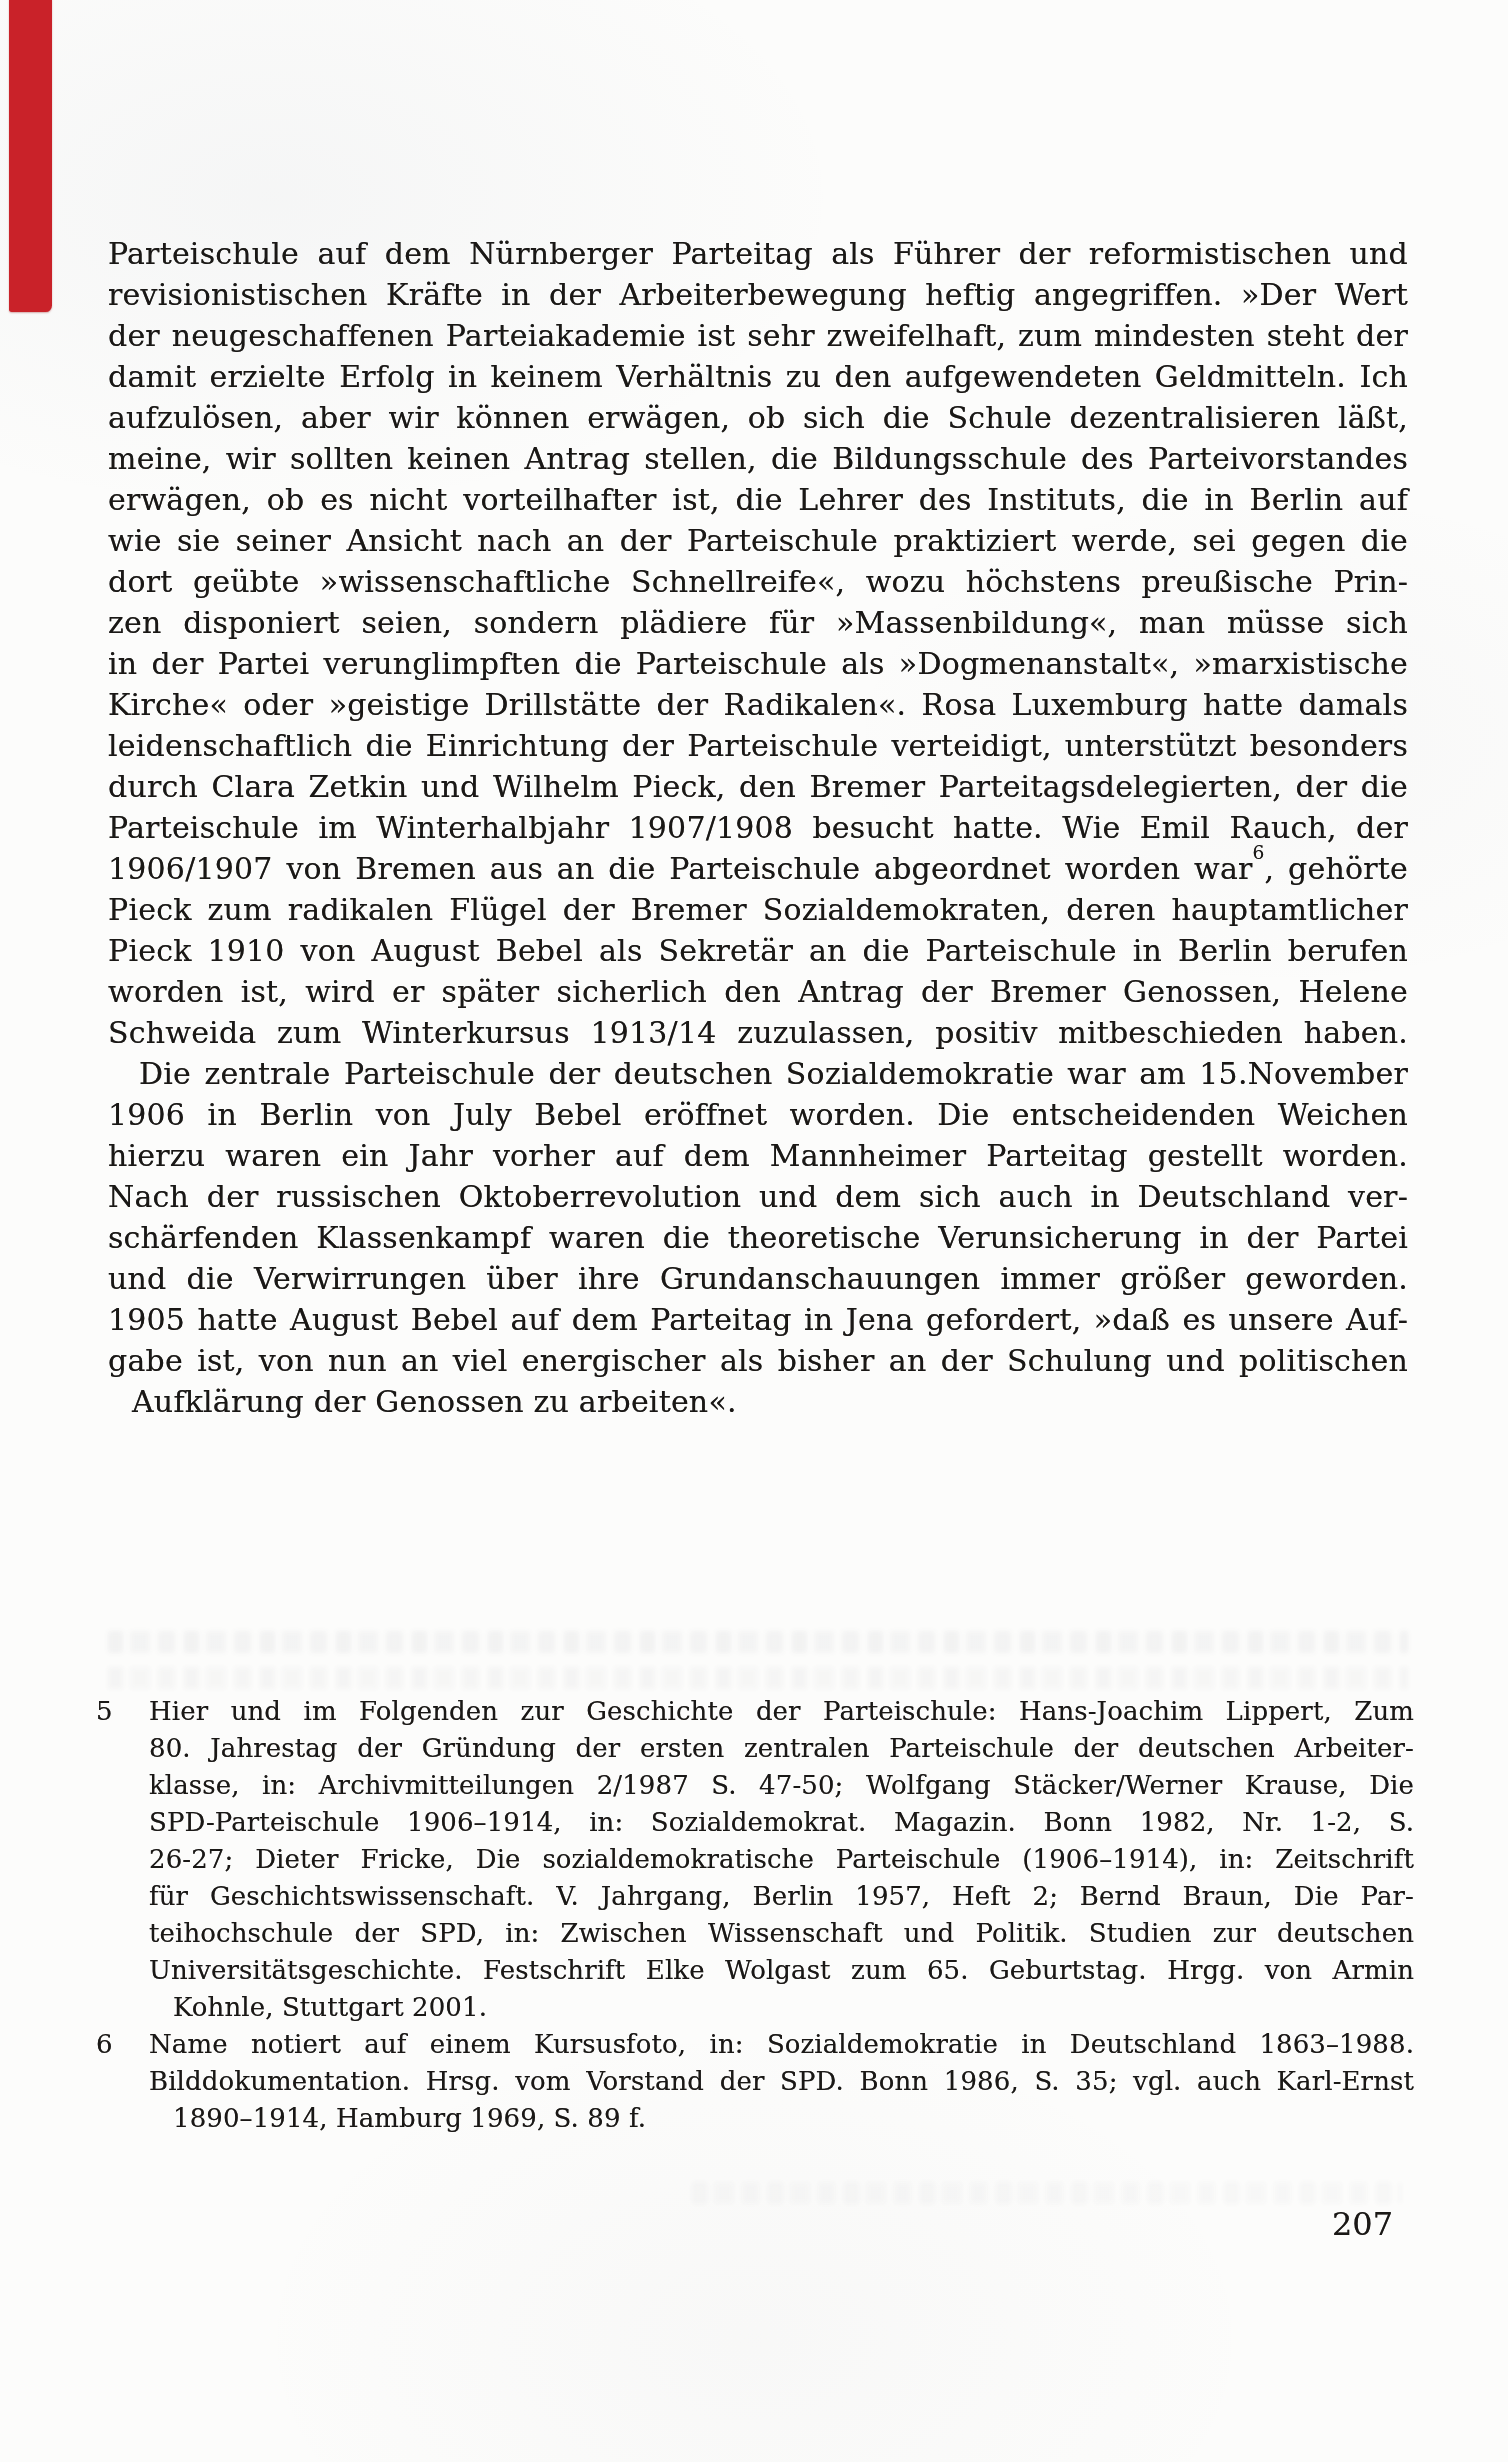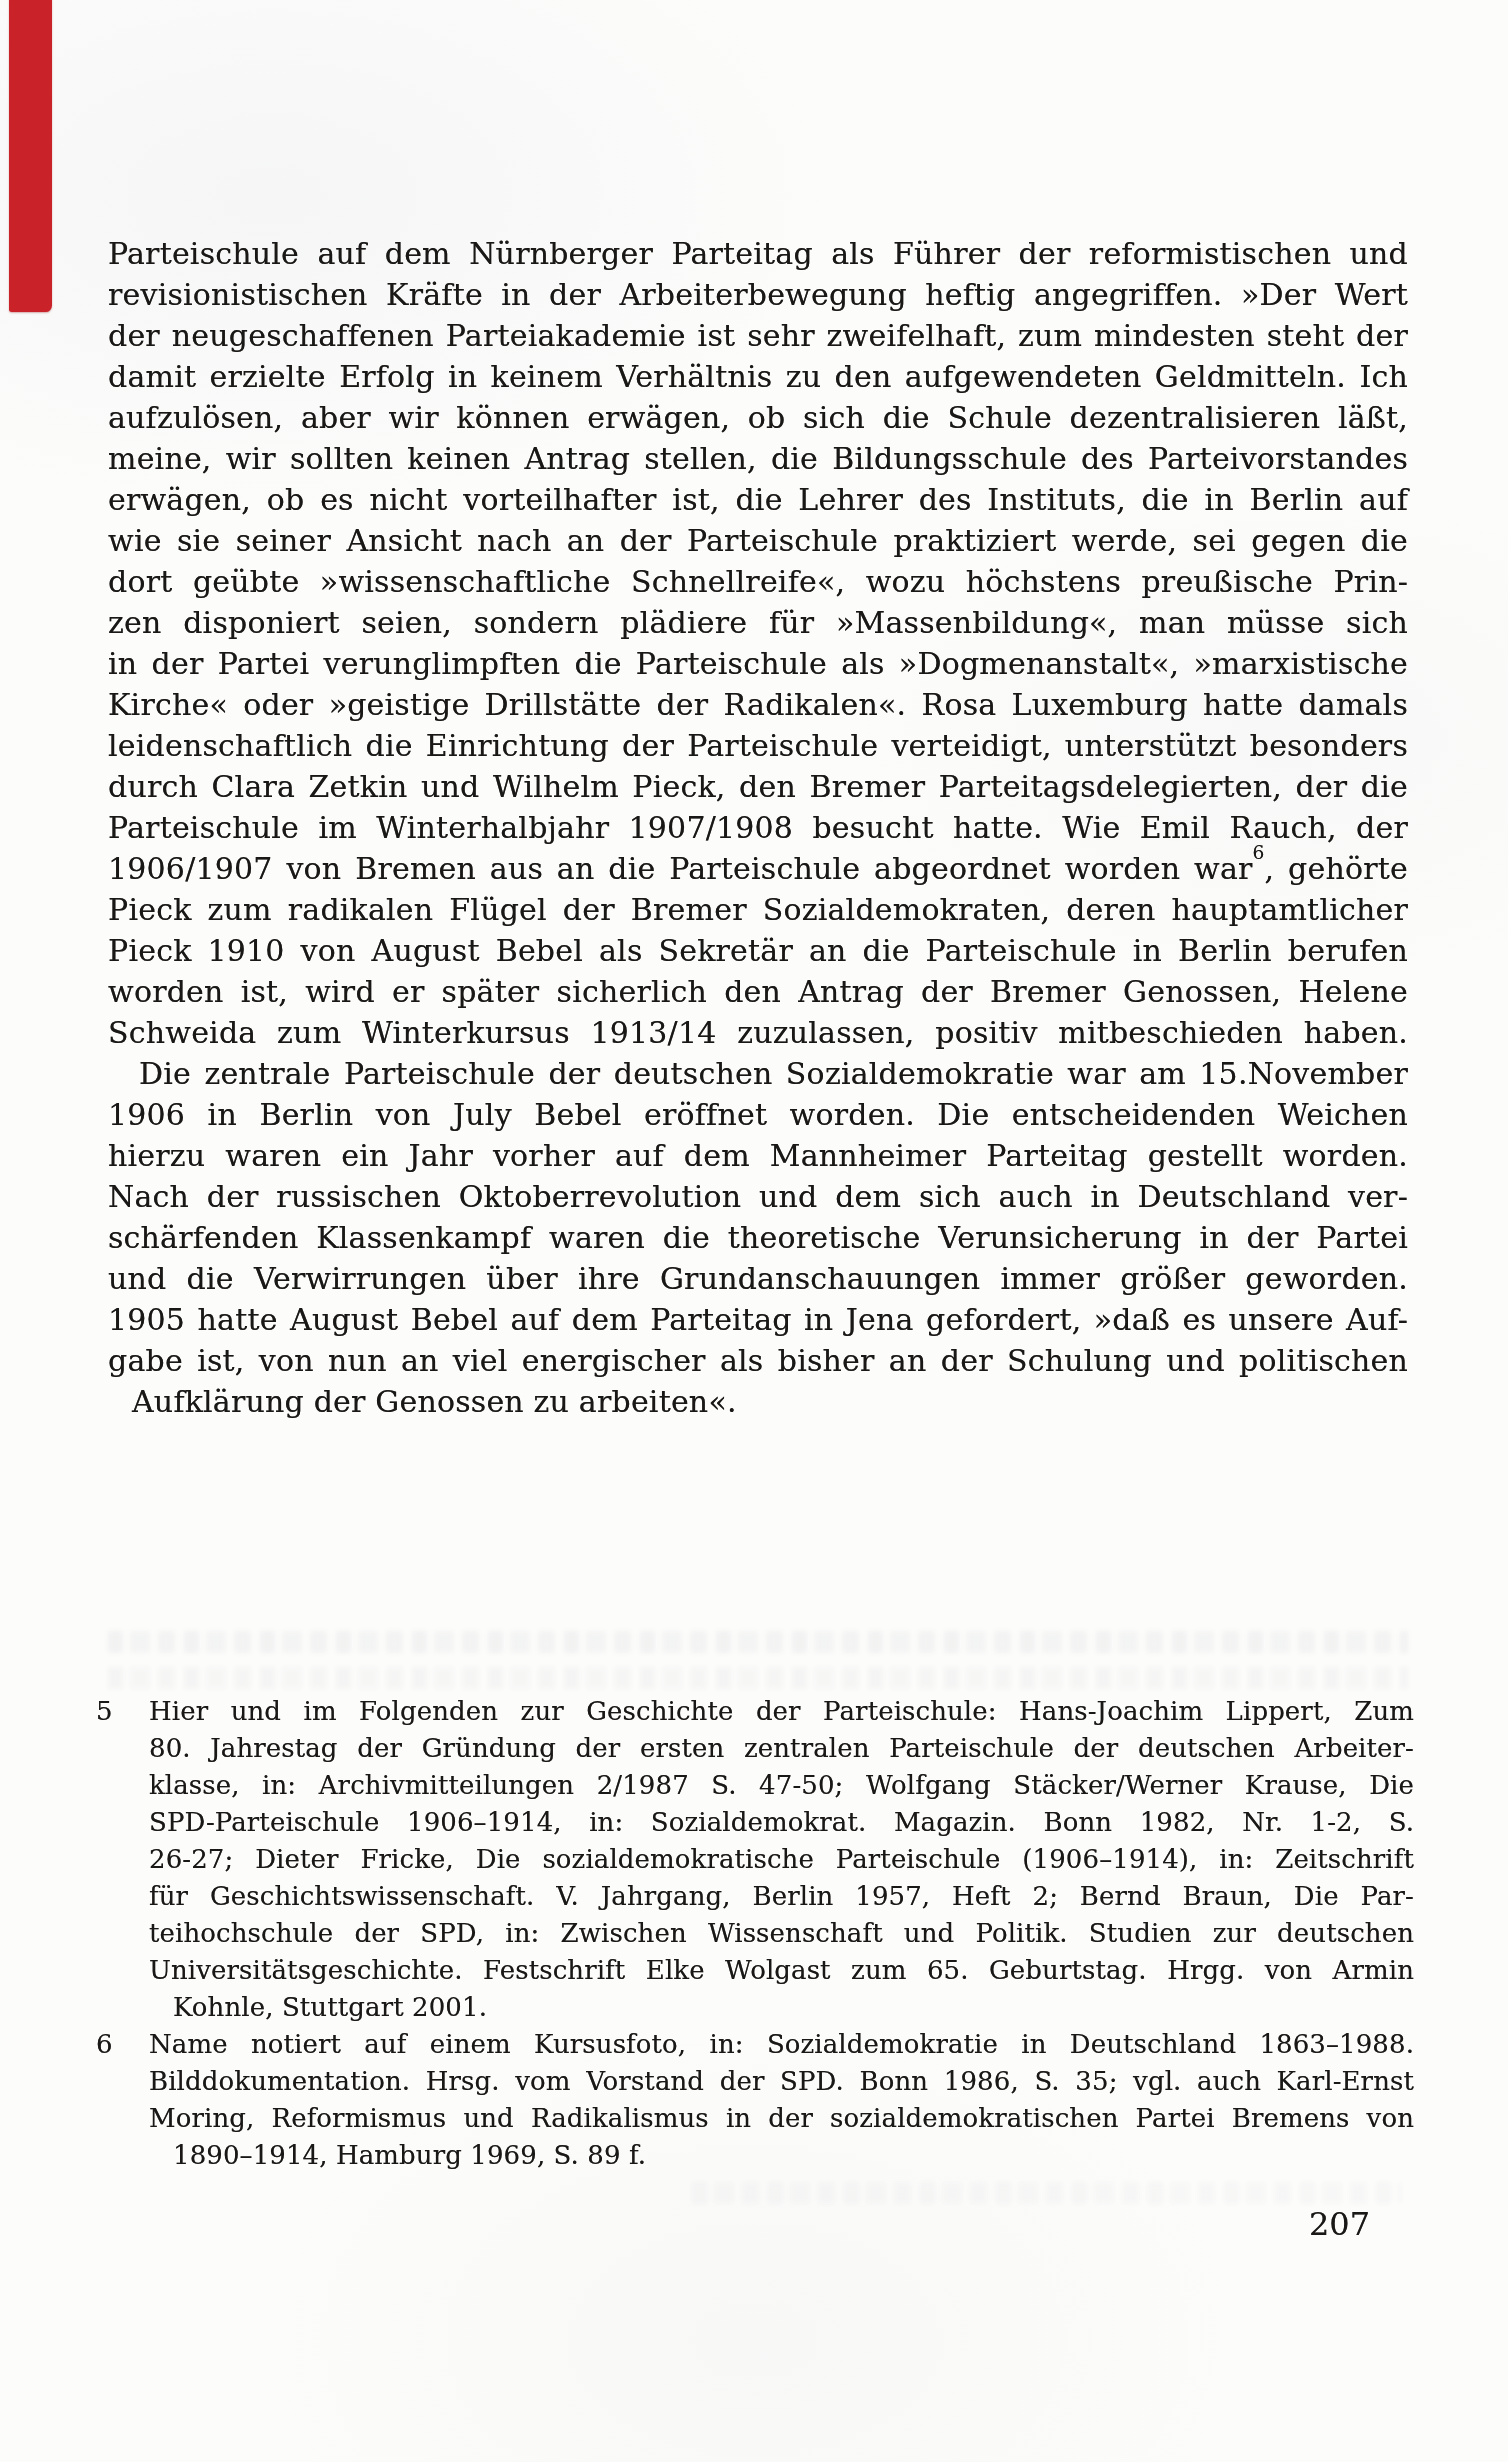--- a/index.html
+++ b/index.html
@@ -79,21 +79,21 @@
   .fn-num {
     position: absolute;
     left: 0;
     top: 0;
   }
   .page-number {
     position: absolute;
     left: 1309px;
     top: 2206px;
     width: 84px;
-    text-align: left;
+    text-align: right;
     font-size: 32px;
     line-height: 36px;
     text-shadow: 0 0 0.5px rgba(26,24,22,0.6);
   }
   
   .ghost-line {
     position: absolute;
     left: 108px;
     width: 1300px;
     height: 22px;
@@ -169,21 +169,20 @@
     <div class="line">26-27; Dieter Fricke, Die sozialdemokratische Parteischule (1906–1914), in: Zeitschrift</div>
     <div class="line">für Geschichtswissenschaft. V. Jahrgang, Berlin 1957, Heft 2; Bernd Braun, Die Par-</div>
     <div class="line">teihochschule der SPD, in: Zwischen Wissenschaft und Politik. Studien zur deutschen</div>
     <div class="line">Universitätsgeschichte. Festschrift Elke Wolgast zum 65. Geburtstag. Hrgg. von Armin</div>
     <div class="line short-last">Kohnle, Stuttgart 2001.</div>
   </div>
   <div class="footnote">
     <span class="fn-num">6</span>
     <div class="line">Name notiert auf einem Kursusfoto, in: Sozialdemokratie in Deutschland 1863–1988.</div>
     <div class="line">Bilddokumentation. Hrsg. vom Vorstand der SPD. Bonn 1986, S. 35; vgl. auch Karl-Ernst</div>
-    <div class="line">Moring, Reformismus und Radikalismus in der sozialdemokratischen Partei Bremens von</div>
     <div class="line short-last">1890–1914, Hamburg 1969, S. 89 f.</div>
   </div>
 </div>
 
 <div class="ghost-line ghost-c"></div>
 
 <div class="page-number">207</div>
 
 
 </body></html>

